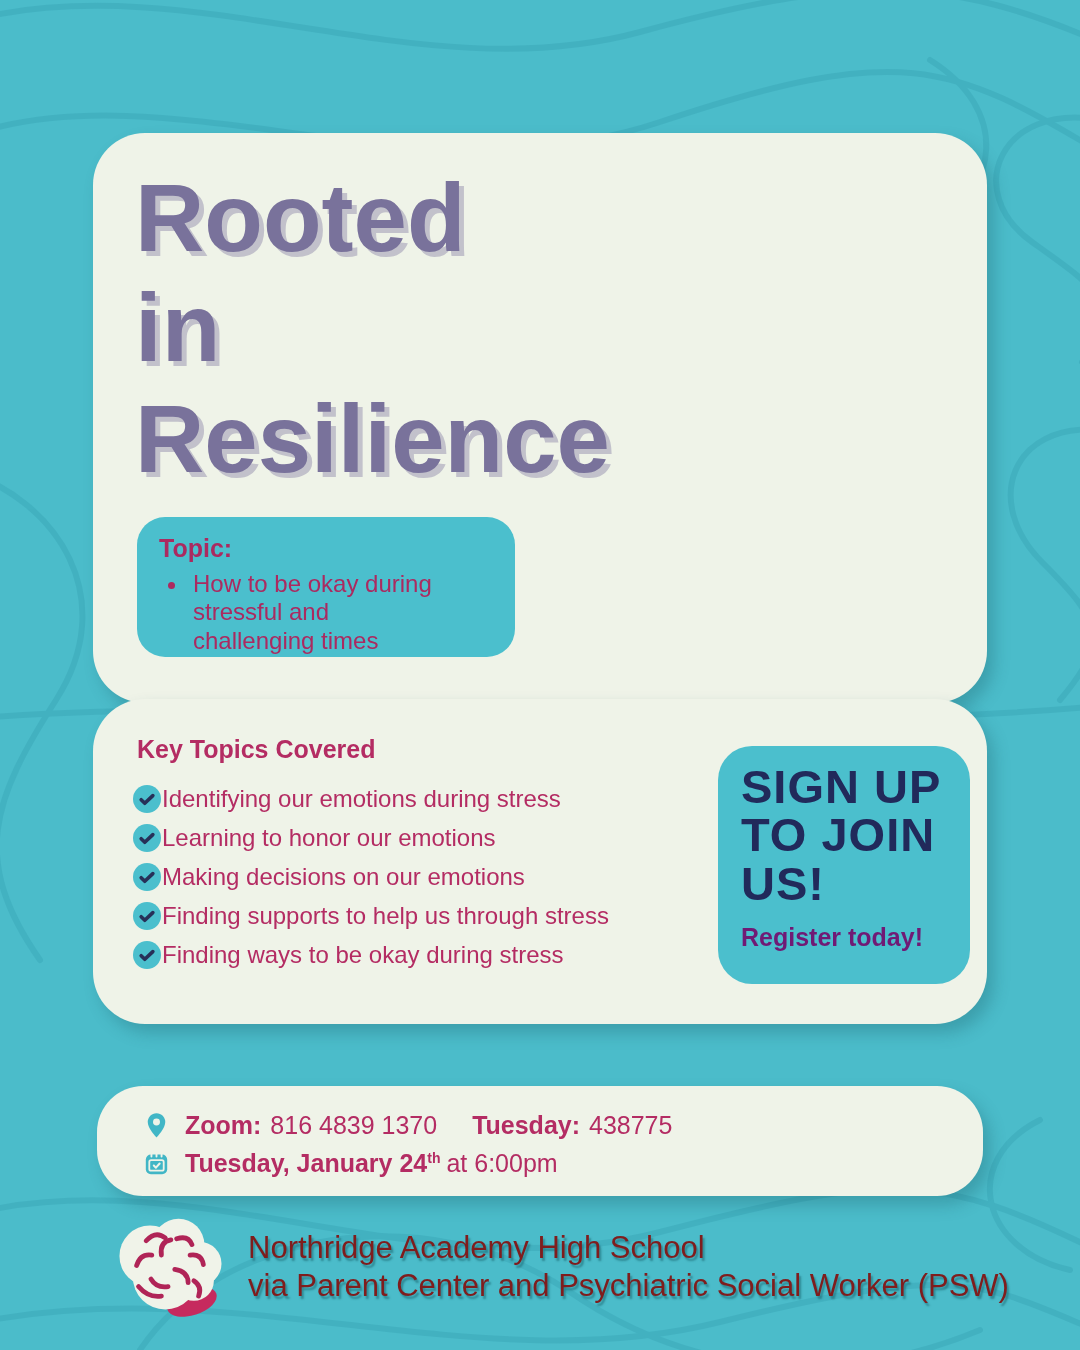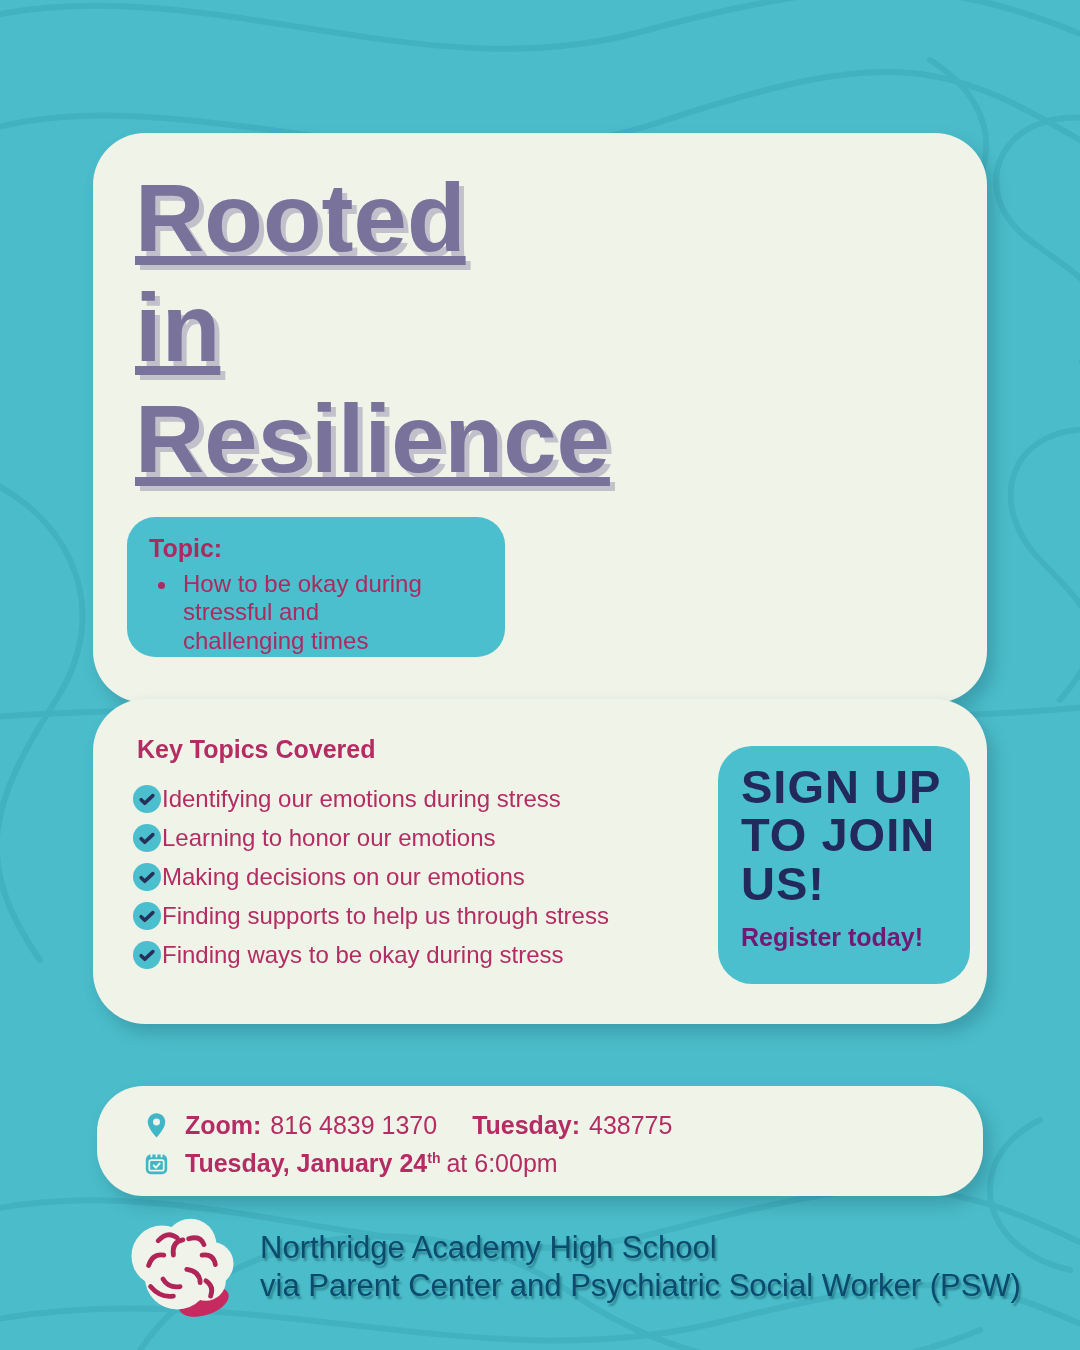--- a/index.html
+++ b/index.html
@@ -13,25 +13,25 @@
     position:absolute;background:#EFF3E8;border-radius:52px;z-index:1;
     box-shadow:7px 9px 16px rgba(23,84,94,.28);
   }
   .card-top{left:93px;top:133px;width:894px;height:570px;}
   .card-mid{left:93px;top:699px;width:894px;height:325px;}
   .card-info{left:97px;top:1086px;width:886px;height:110px;border-radius:46px;box-sizing:border-box;padding:20px 0 0 46px;}
 
   
   .title{position:absolute;left:42px;top:30px;margin:0;font-size:96px;line-height:1.15;
     font-weight:bold;color:#79729B;letter-spacing:0;
-    text-shadow:5px 5px 0 rgba(121,114,155,.38);text-decoration:underline;}
+    text-shadow:5px 5px 0 rgba(121,114,155,.38);}
   .title span{display:block;}
 
   
-  .topic-box{position:absolute;left:34px;top:384px;width:378px;height:140px;
+  .topic-box{position:absolute;left:44px;top:384px;width:378px;height:140px;
     background:#4BBFCD;border-radius:28px;box-sizing:border-box;padding:17px 20px 0 22px;}
   .topic-label{font-size:25px;font-weight:bold;color:#AB2A60;}
   .topic-list{margin:7px 0 0 30px;padding:0;max-width:258px;
     font-size:24px;line-height:1.18;color:#AB2A60;}
   .topic-list li{padding-left:4px;}
 
   
   .kt-heading{position:absolute;left:44px;top:36px;margin:0;font-size:25px;font-weight:bold;color:#B42C63;}
   .kt-list{position:absolute;left:40px;top:80px;margin:0;padding:0;list-style:none;}
   .kt-list li{display:flex;align-items:center;gap:1px;height:39px;font-size:24px;color:#B42C63;}
@@ -47,21 +47,21 @@
   
   .info-row{display:flex;align-items:center;gap:15px;height:38px;font-size:25px;color:#B42C63;}
   .info-row .ico{width:27px;height:27px;flex:0 0 27px;display:inline-flex;}
   .info-row b{font-weight:bold;}
   .lbl-passcode{margin-left:28px;}
   .val{margin-left:2px;}
   .ordinal{font-size:14px;font-weight:bold;vertical-align:super;line-height:1;}
   .time-text{margin-left:6px;}
 
   
-  .footer{position:absolute;left:120px;top:1210px;z-index:1;display:flex;align-items:center;gap:16px;color:#0c4a6e;}
+  .footer{position:absolute;left:108px;top:1210px;z-index:1;display:flex;align-items:center;gap:16px;color:#7f1d1d;}
   .brain{width:124px;height:114px;flex:0 0 124px;}
   .footer-text div{font-size:31px;line-height:1.24;text-shadow:2px 3px 2px rgba(24,96,106,.55);}
 </style>
 </head>
 <body>
 
 <div class="page">
 
   <svg class="bg-pattern" width="1080" height="1350" viewBox="0 0 1080 1350">
     <g fill="none" stroke="#3CA9B9" stroke-width="6" opacity="0.55" stroke-linecap="round">

